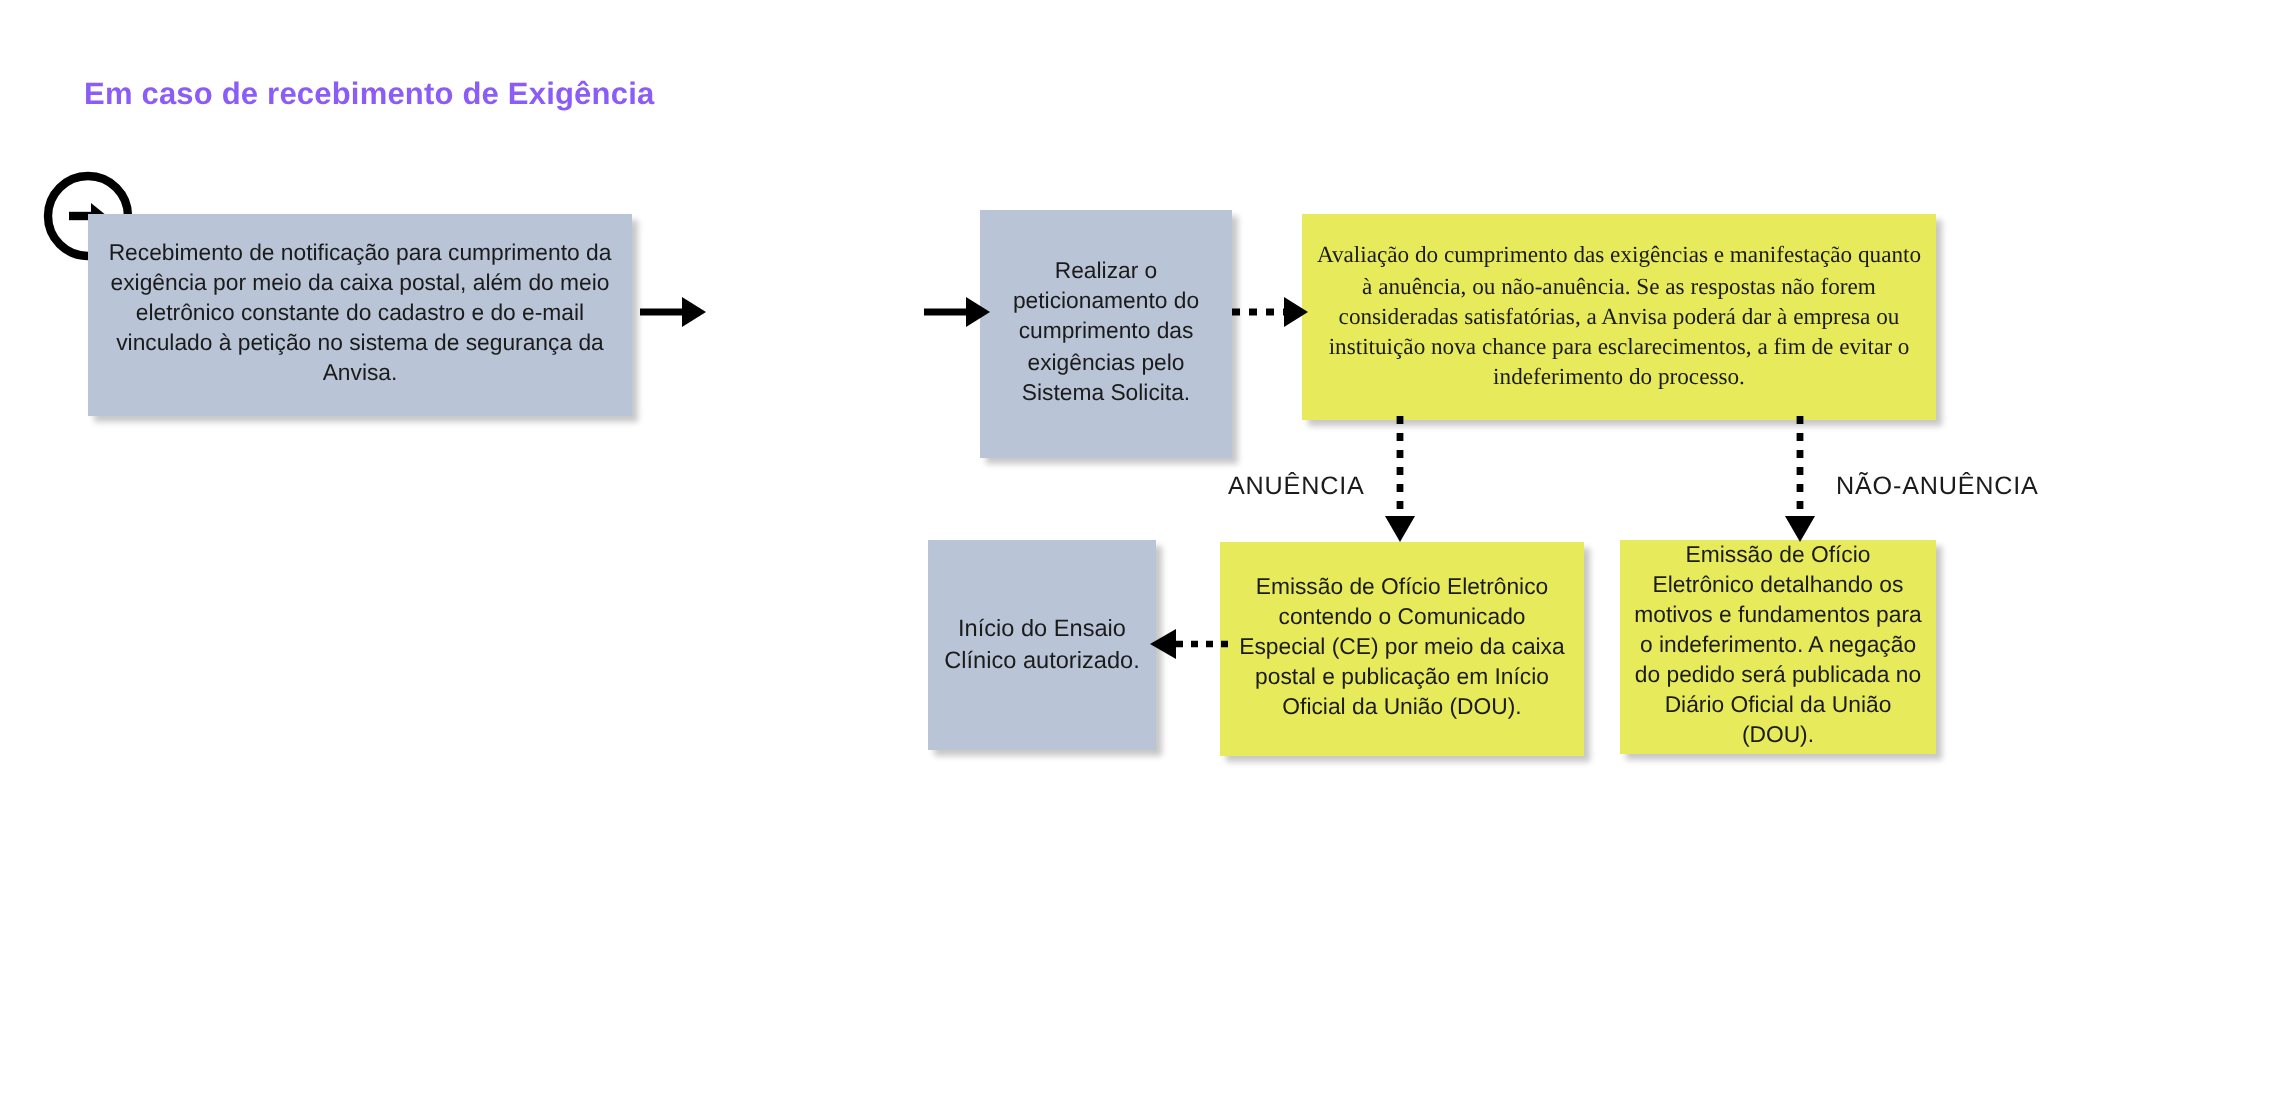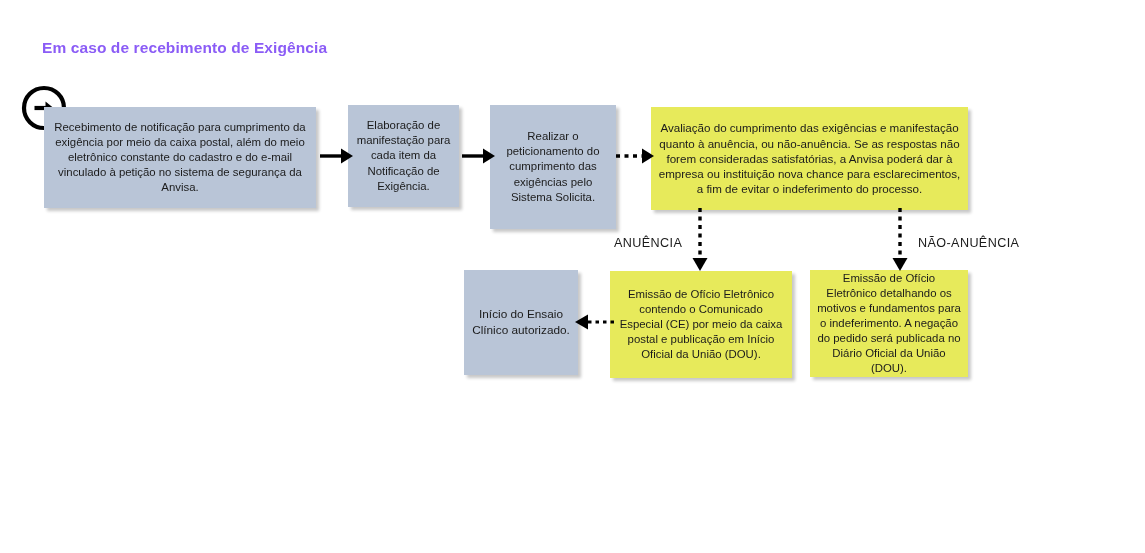--- a/index.html
+++ b/index.html
@@ -71,20 +71,21 @@
     left: 348px; top: 105px;  width: 111px; height: 102px;
     font-size: 11.4px;
   }
   #box-peticionamento {
     left: 490px; top: 105px;  width: 126px; height: 124px;
     font-size: 11.4px;
   }
   #box-avaliacao {
     left: 651px; top: 107px;  width: 317px; height: 103px;
     font-size: 11.6px;
+    font-family: Liberation Serif, serif;
   }
   #box-inicio {
     left: 464px; top: 270px;  width: 114px; height: 105px;
     font-size: 11.8px;
   }
   #box-anuencia-out {
     left: 610px; top: 271px;  width: 182px; height: 107px;
     font-size: 11.4px;
   }
   #box-nao-anuencia-out {
@@ -124,23 +125,20 @@
       <circle cx="23" cy="23" r="20" fill="#ffffff" stroke="#000000" stroke-width="4.2"></circle>
       <line x1="13.5" y1="23" x2="29" y2="23" stroke="#000000" stroke-width="4.2" stroke-linecap="butt"></line>
       <path d="M 24.5 16.5 L 32.5 23 L 24.5 29.5 Z" fill="#000000"></path>
     </svg>
   </div>
 
   <div class="box blue" id="box-notificacao">
     <span class="txt">Recebimento de notificação para cumprimento da exigência por meio da caixa postal, além do meio eletrônico constante do cadastro e do e-mail vinculado à petição no sistema de segurança da Anvisa.</span>
   </div>
 
-  <div class="box blue" id="box-elaboracao">
-    <span class="txt">Elaboração de manifestação para cada item da Notificação de Exigência.</span>
-  </div>
 
   <div class="box blue" id="box-peticionamento">
     <span class="txt">Realizar o peticionamento do cumprimento das exigências pelo Sistema Solicita.</span>
   </div>
 
   <div class="box yellow" id="box-avaliacao">
     <span class="txt">Avaliação do cumprimento das exigências e manifestação quanto à anuência, ou não-anuência. Se as respostas não forem consideradas satisfatórias, a Anvisa poderá dar à empresa ou instituição nova chance para esclarecimentos, a fim de evitar o indeferimento do processo.</span>
   </div>
 
   <div class="box blue" id="box-inicio">

